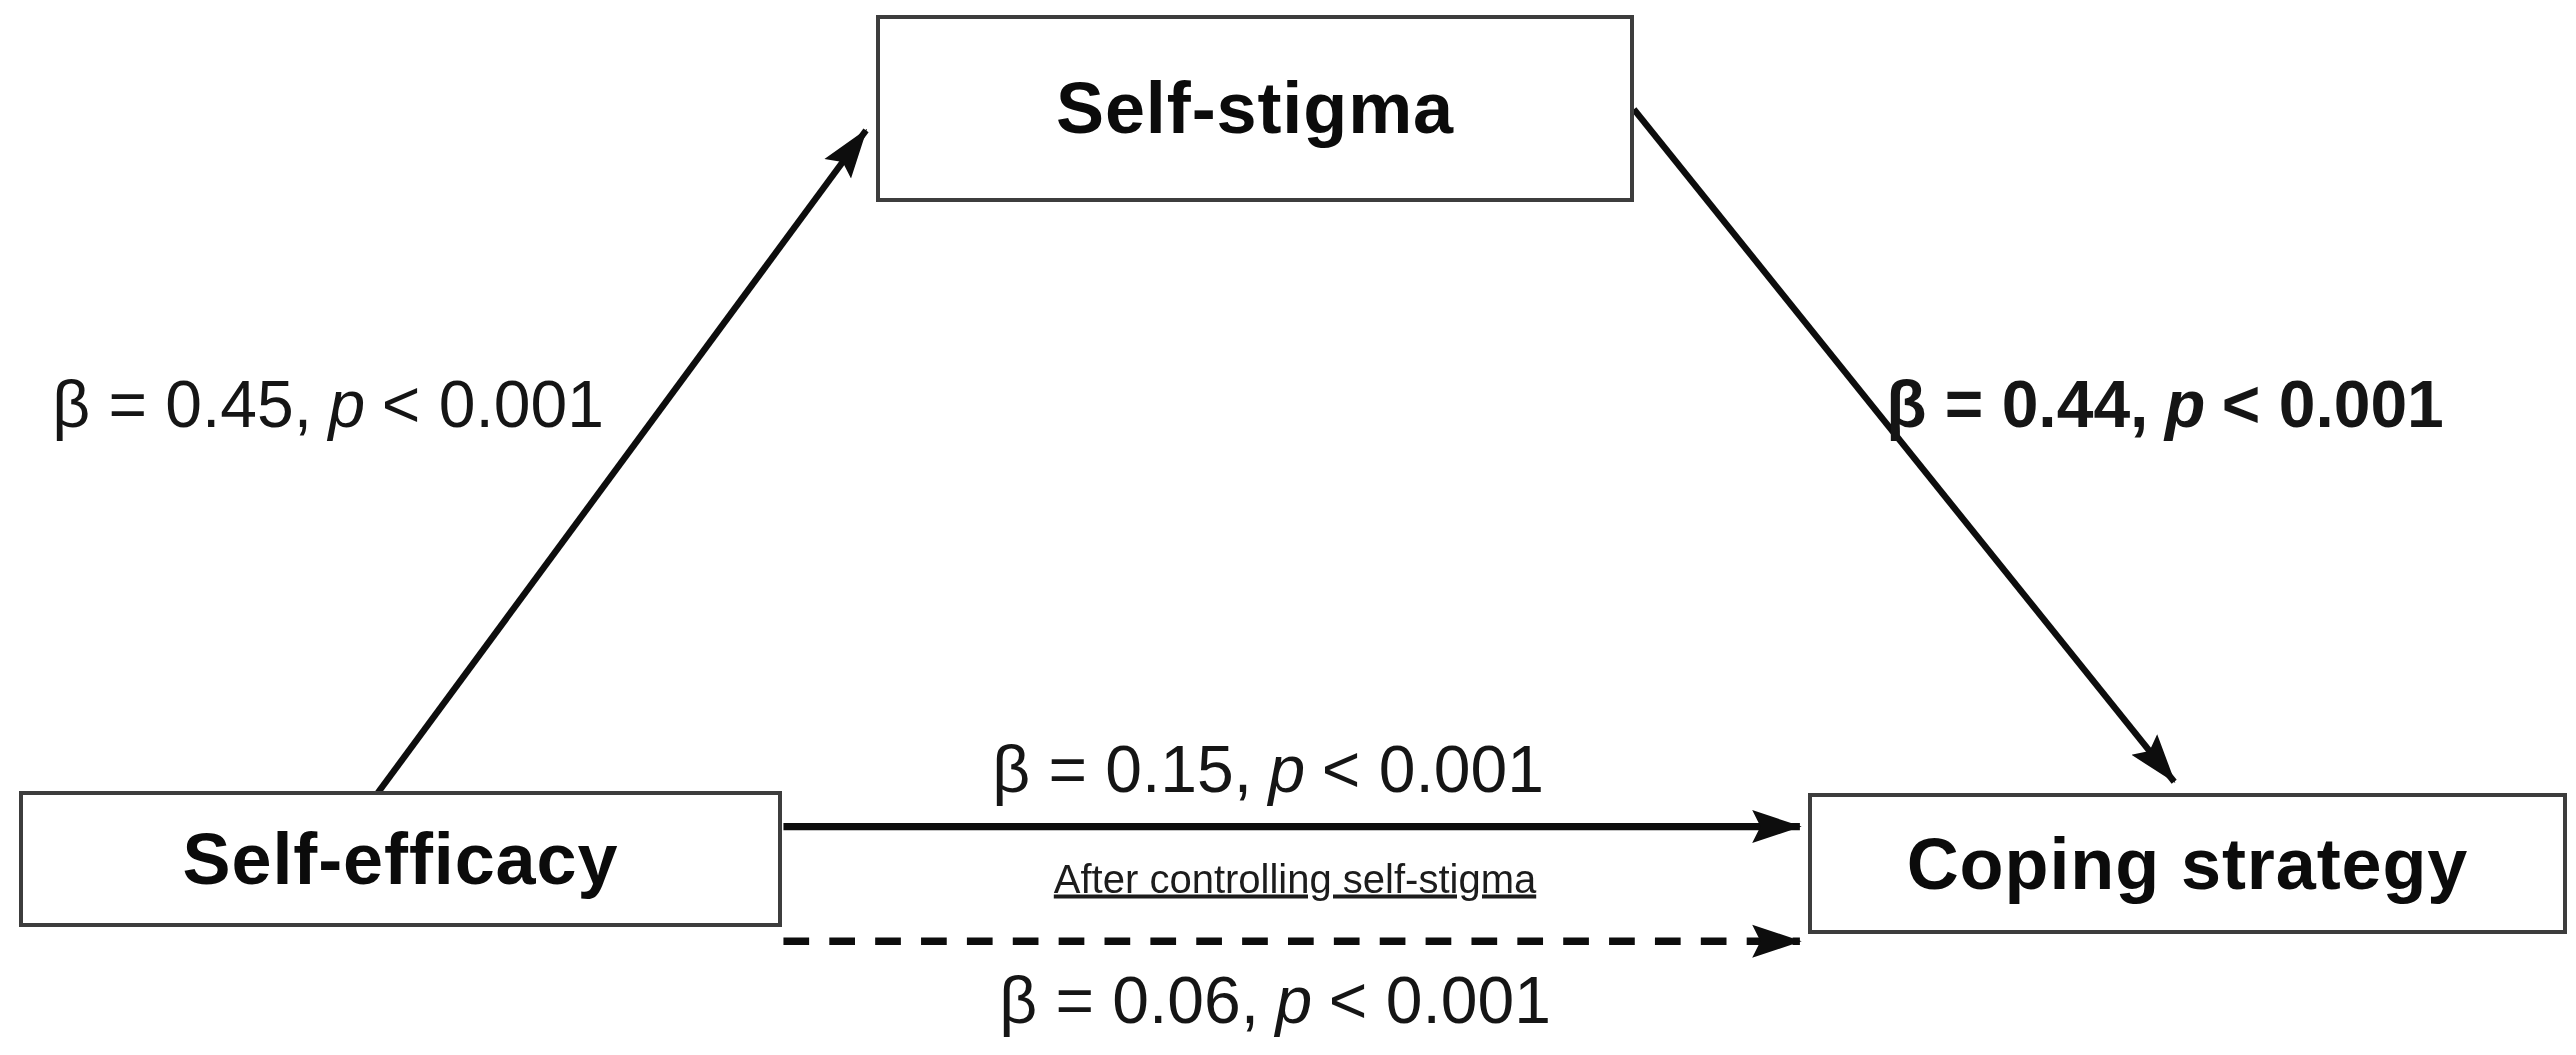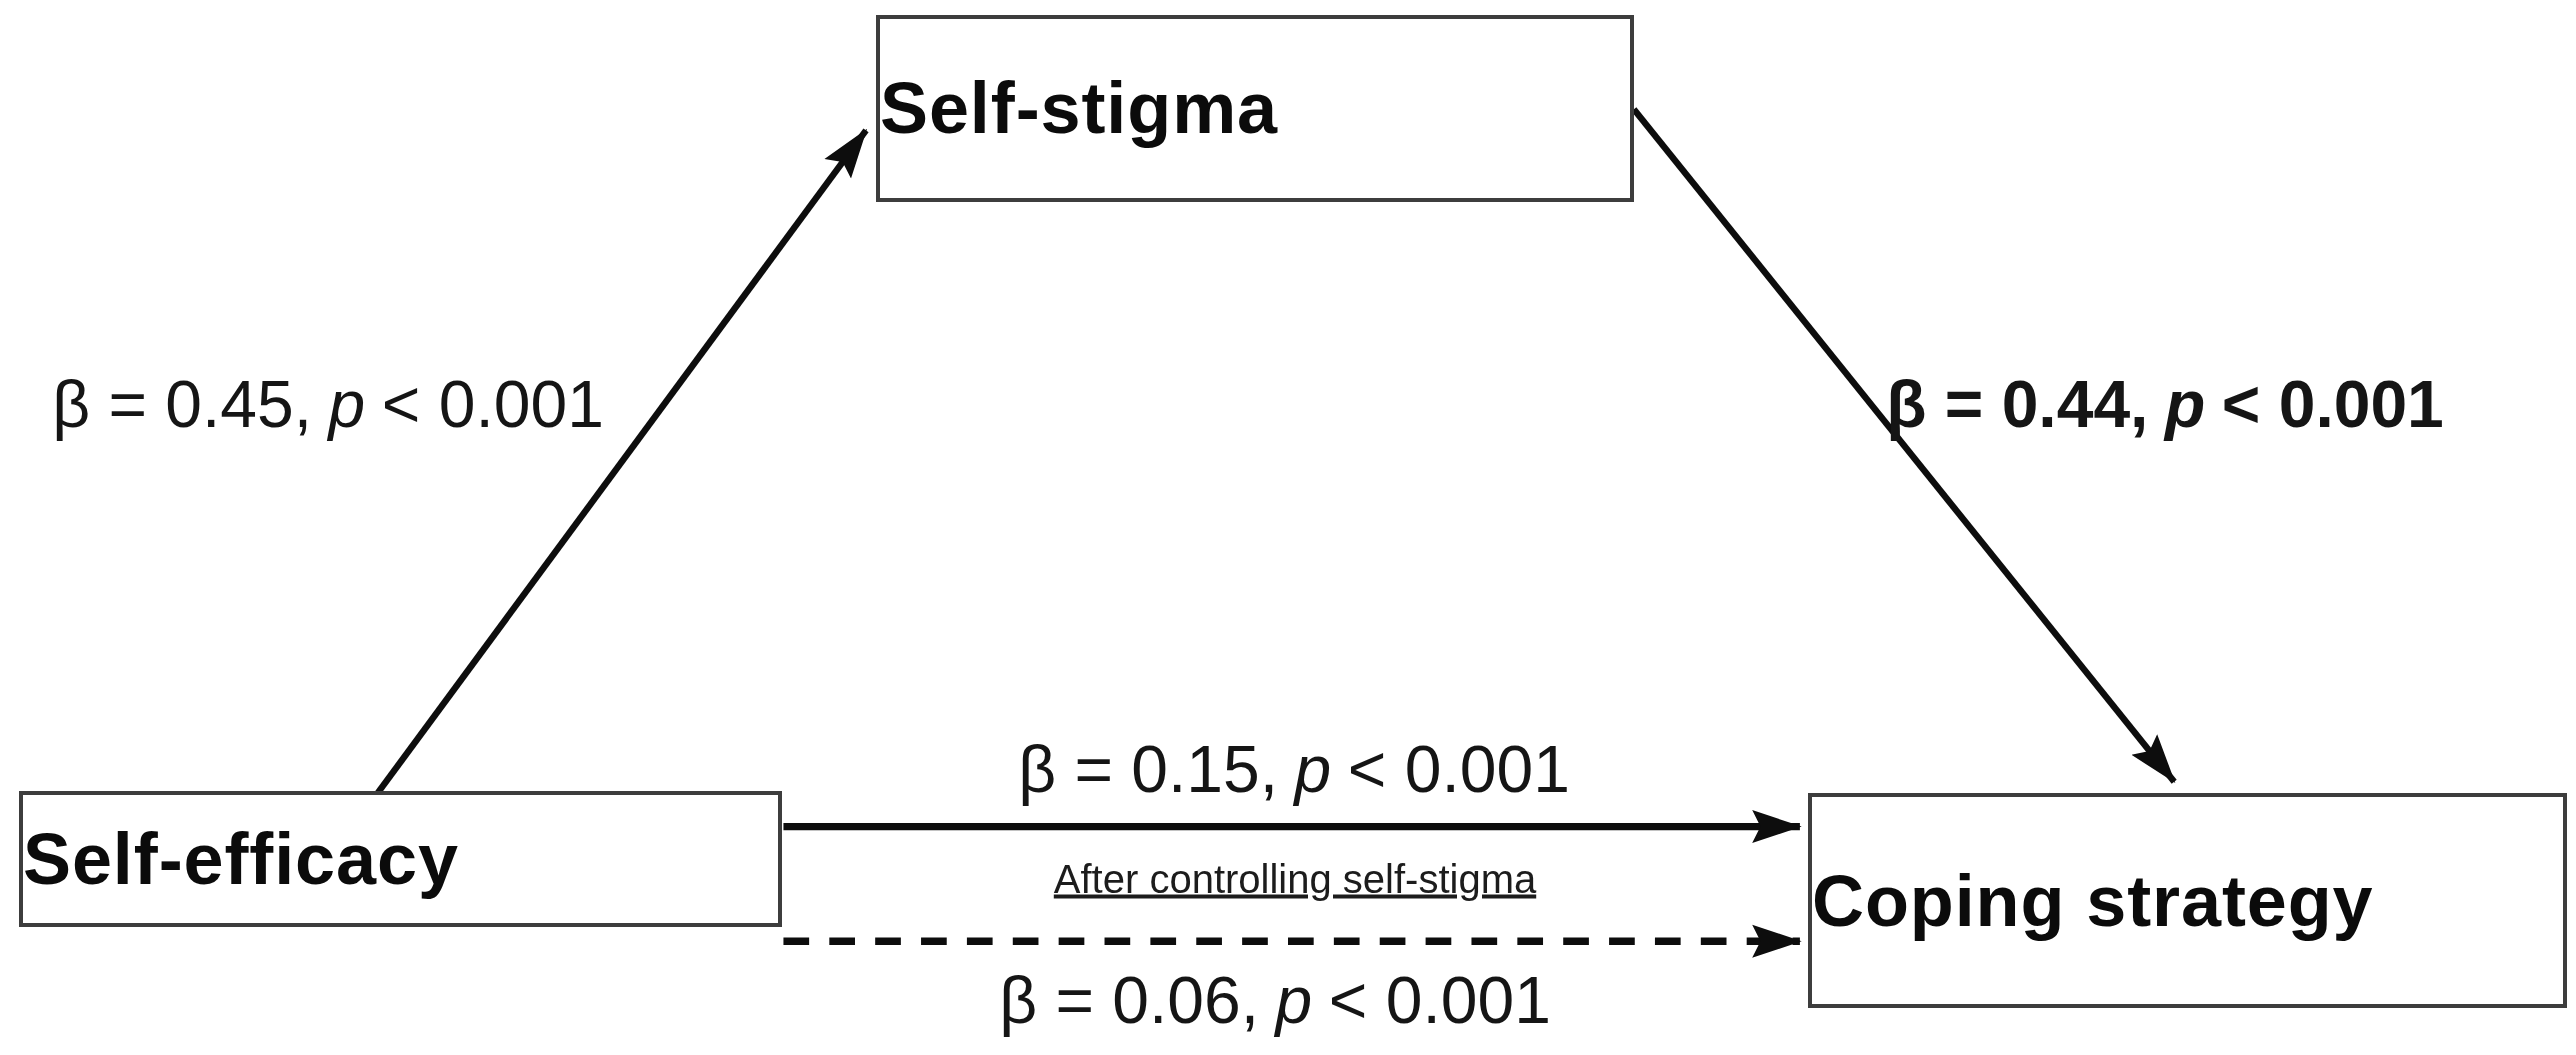--- a/index.html
+++ b/index.html
@@ -23,20 +23,21 @@
     height: 1056px;
     pointer-events: none;
   }
   .node {
     position: absolute;
     box-sizing: border-box;
     background: #ffffff;
     border: 4.6px solid #3d3d3d;
     display: flex;
     align-items: center;
+    justify-content: center;
     z-index: 2;
   }
   .node .node-label {
     font-size: 72px;
     font-weight: 700;
     color: #0b0b0b;
     letter-spacing: 0.9px;
     white-space: nowrap;
   }
   .stat-label {
@@ -57,25 +58,25 @@
     position: absolute;
     transform: translate(-50%, -50%);
     font-size: 40px;
     color: #1c1c1c;
     white-space: nowrap;
     z-index: 3;
     text-decoration: underline;
   }
   #node-self-stigma   { left: 876px;  top: 14.7px;  width: 758px; height: 187px; }
   #node-self-efficacy { left: 19px;   top: 791px; width: 763px; height: 136px; }
-  #node-coping        { left: 1808px; top: 793px; width: 759px; height: 215px; }
+  #node-coping        { left: 1808px; top: 793px; width: 759px; height: 141px; }
 
   #label-a     { left: 328px;  top: 404px; }
   #label-b     { left: 2165px; top: 404px; font-weight: bold; }
-  #label-c     { left: 1294px; top: 769px; }
+  #label-c     { left: 1268px; top: 769px; }
   #label-note  { left: 1295px; top: 879px; }
   #label-cprime{ left: 1275px; top: 1000px; }
 </style>
 </head>
 <body>
 
 <div id="stage">
 
   <svg class="wires" viewBox="0 0 2808 1151" xmlns="http://www.w3.org/2000/svg">
     <defs>

